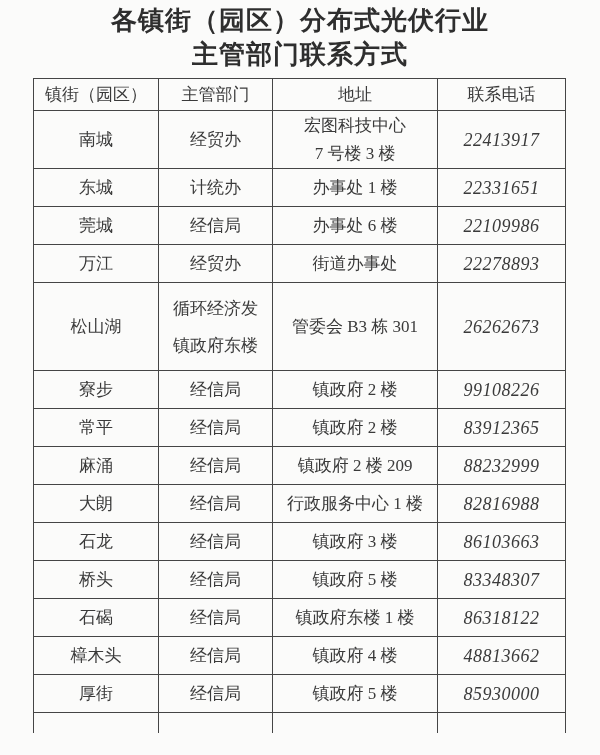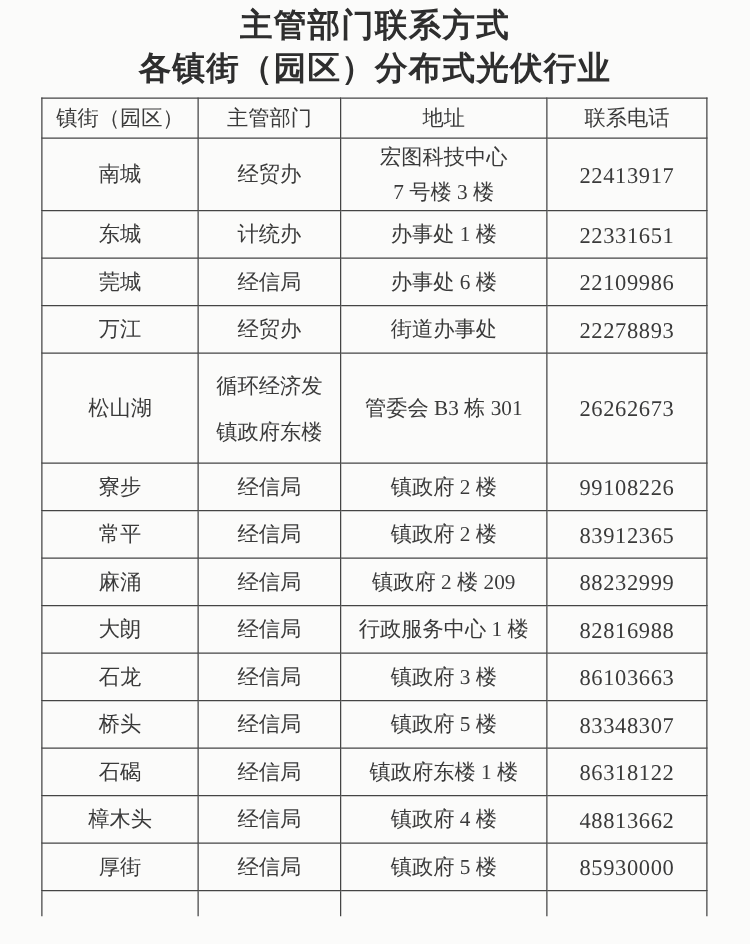--- a/index.html
+++ b/index.html
@@ -72,37 +72,38 @@
   tr.tall .cell-line {
     line-height: 28px;
   }
   tr.xtall .cell-dept .cell-line {
     line-height: 37px;
     text-align: center;
   }
   .cell-phone {
     font-size: 18px;
     letter-spacing: 0.5px;
+    font-style: italic;
   }
   
   .contact-table tbody tr.stub-row {
     height: 20px;
   }
   .contact-table tbody tr.stub-row td {
     border-bottom: none;
   }
 </style>
 </head>
 <body>
 
 <div class="page">
 
   <div class="title-block">
+    <div>各镇街（园区）分布式光伏行业</div>
     <div>主管部门联系方式</div>
-    <div>各镇街（园区）分布式光伏行业</div>
   </div>
 
   <table class="contact-table">
     <colgroup>
       <col style="width:125px">
       <col style="width:114px">
       <col style="width:165px">
       <col style="width:128px">
     </colgroup>
     <thead>

